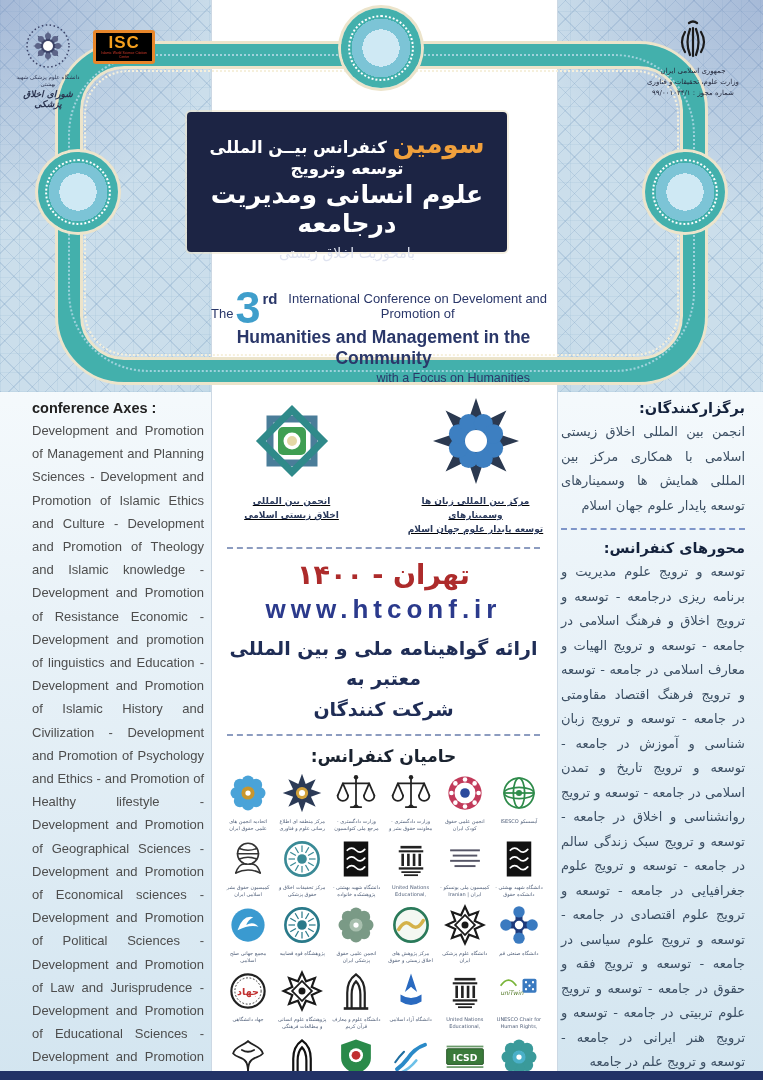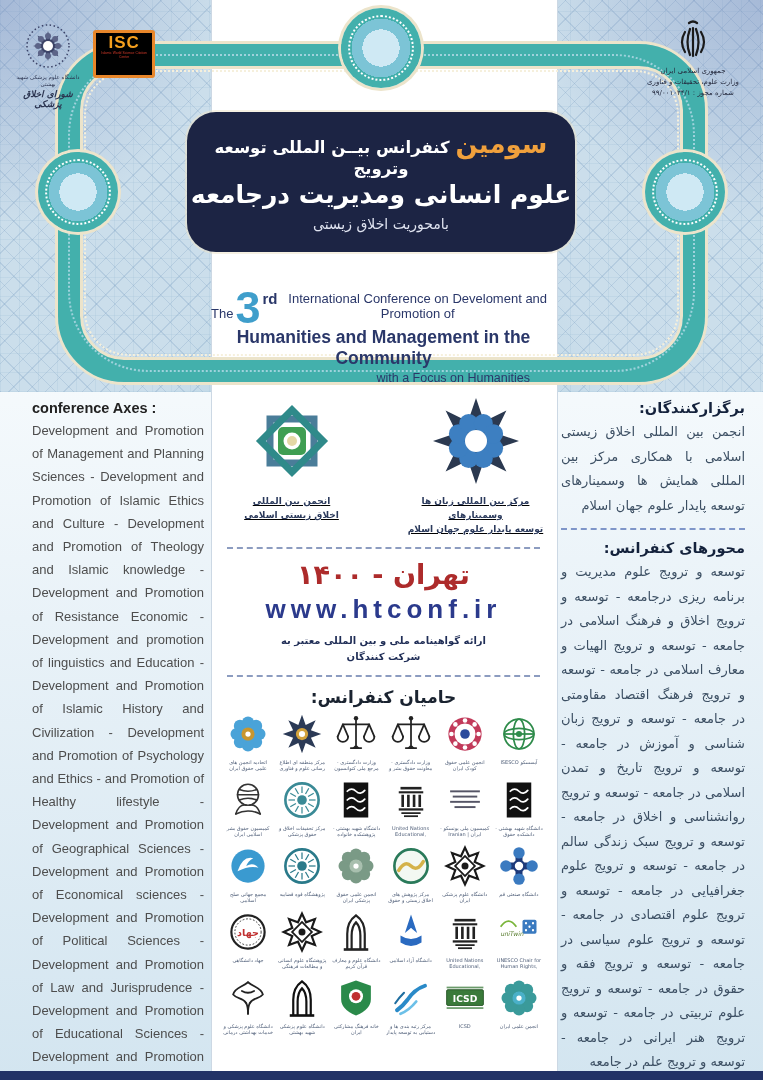--- a/index.html
+++ b/index.html
@@ -28,34 +28,34 @@
   .h-frame::after{content:"";position:absolute;inset:4px;border:2px dotted #f6f0dc;border-radius:44px;}
   .h-frame::before{content:"";position:absolute;inset:-12px;border:2px dotted #9fd2dc;border-radius:80px;}
   .medallion{position:absolute;width:80px;height:80px;border-radius:50%;
     background:radial-gradient(circle,#cfe9f4 0 33%,#7cc4d6 33% 52%,#43b0ac 52% 100%);
     box-shadow:0 0 0 3px #ece4cb;}
   .medallion::after{content:"";position:absolute;inset:7px;border:2px dotted #fff;border-radius:50%;}
   .m-top{left:341px;top:8px;}
   .m-left{left:38px;top:152px;}
   .m-right{right:38px;top:152px;}
 
-  .navy-box{position:absolute;left:187px;top:112px;width:388px;height:140px;z-index:3;
-    background:#1c2444;border-radius:29px;text-align:center;color:#fff;
+  .navy-box{position:absolute;left:187px;top:112px;width:320px;height:140px;z-index:3;
+    background:#1c2444;border-radius:4px;text-align:center;color:#fff;
     box-shadow:0 0 0 2px rgba(236,228,203,.55);}
   .nv1{margin-top:17px;font-size:16.5px;font-weight:bold;direction:rtl;}
   .nv1 .lead{color:#f0a03c;font-size:26px;}
   .nv2{margin-top:2px;font-size:25px;font-weight:bold;direction:rtl;}
   .nv3{margin-top:7px;font-size:14px;color:#dfe3f0;direction:rtl;}
 
   .corner-left{position:absolute;left:16px;top:22px;z-index:3;width:150px;}
   .uni-logo-wrap{display:inline-block;vertical-align:top;width:64px;text-align:center;}
   .uni-cap-top{font-size:5.5px;color:#2b3450;direction:rtl;line-height:1.3;}
   .uni-cap{font-size:9px;font-weight:bold;color:#2b3450;direction:rtl;margin-top:1px;font-style:italic;}
   .isc-badge{display:inline-block;vertical-align:top;margin-left:8px;margin-top:8px;
-    background:#000;border:3px solid #e8862a;border-radius:3px;width:52px;padding:1px 2px 16px;text-align:center;}
+    background:#000;border:3px solid #e8862a;border-radius:3px;width:52px;padding:1px 2px 2px;text-align:center;}
   .isc-label{color:#f59f1e;font-weight:bold;font-size:17px;line-height:1;letter-spacing:1px;}
   .isc-sub{color:#d33a2a;font-size:3.4px;line-height:1.2;}
 
   .corner-right{position:absolute;right:14px;top:20px;z-index:3;width:112px;text-align:center;}
   .gov-line{font-size:7px;color:#23283c;direction:rtl;line-height:1.55;}
 
   
   .panel-content{position:absolute;left:211px;top:290px;width:345px;z-index:4;text-align:center;}
   .ttl-row1{color:#2a3769;font-size:13px;display:flex;align-items:flex-end;justify-content:center;gap:2px;}
   .ttl-the{margin-bottom:4px;}
@@ -65,21 +65,21 @@
   .ttl-row2{color:#2a3769;font-size:17.5px;font-weight:bold;margin-top:2px;}
   .ttl-row3{color:#2a3769;font-size:12.5px;text-align:right;padding-right:26px;margin-top:2px;}
 
   .org-logos{display:flex;justify-content:center;gap:34px;margin-top:10px;text-decoration:underline;}
   .org-cell{width:150px;text-align:center;}
   .org-cap{font-size:9px;font-weight:bold;color:#2b3a5c;direction:rtl;line-height:1.55;margin-top:4px;}
 
   .dashed{border:0;border-top:2px dashed #8c9cc0;margin:10px 16px;}
   .city-year{color:#ad2b2b;font-size:27px;font-weight:bold;direction:rtl;margin-top:2px;}
   .conf-url{color:#2b3a8c;font-size:26px;font-weight:bold;letter-spacing:5px;margin-top:4px;}
-  .cert{color:#1f2d56;font-size:10px;font-weight:bold;direction:rtl;line-height:1.6;margin-top:8px;}
+  .cert{color:#1f2d56;font-size:19px;font-weight:bold;direction:rtl;line-height:1.6;margin-top:8px;}
   .sponsors-heading{color:#1a2330;font-size:17px;font-weight:bold;direction:rtl;margin-top:4px;}
   .sponsors-grid{display:grid;grid-template-columns:repeat(6,1fr);gap:6px 4px;padding:6px 12px 0;direction:ltr;}
   .sponsor-cell{text-align:center;}
   .sp-cap{font-size:5px;color:#51607a;line-height:1.3;height:14px;overflow:hidden;text-align:center;}
 
   
   .left-col{position:absolute;left:32px;top:400px;width:172px;z-index:2;}
   .lc-head{font-size:14.5px;font-weight:bold;color:#222;margin-bottom:3px;}
   .lc-body{font-size:13px;line-height:23.2px;color:#4d4d4d;text-align:justify;}
 

